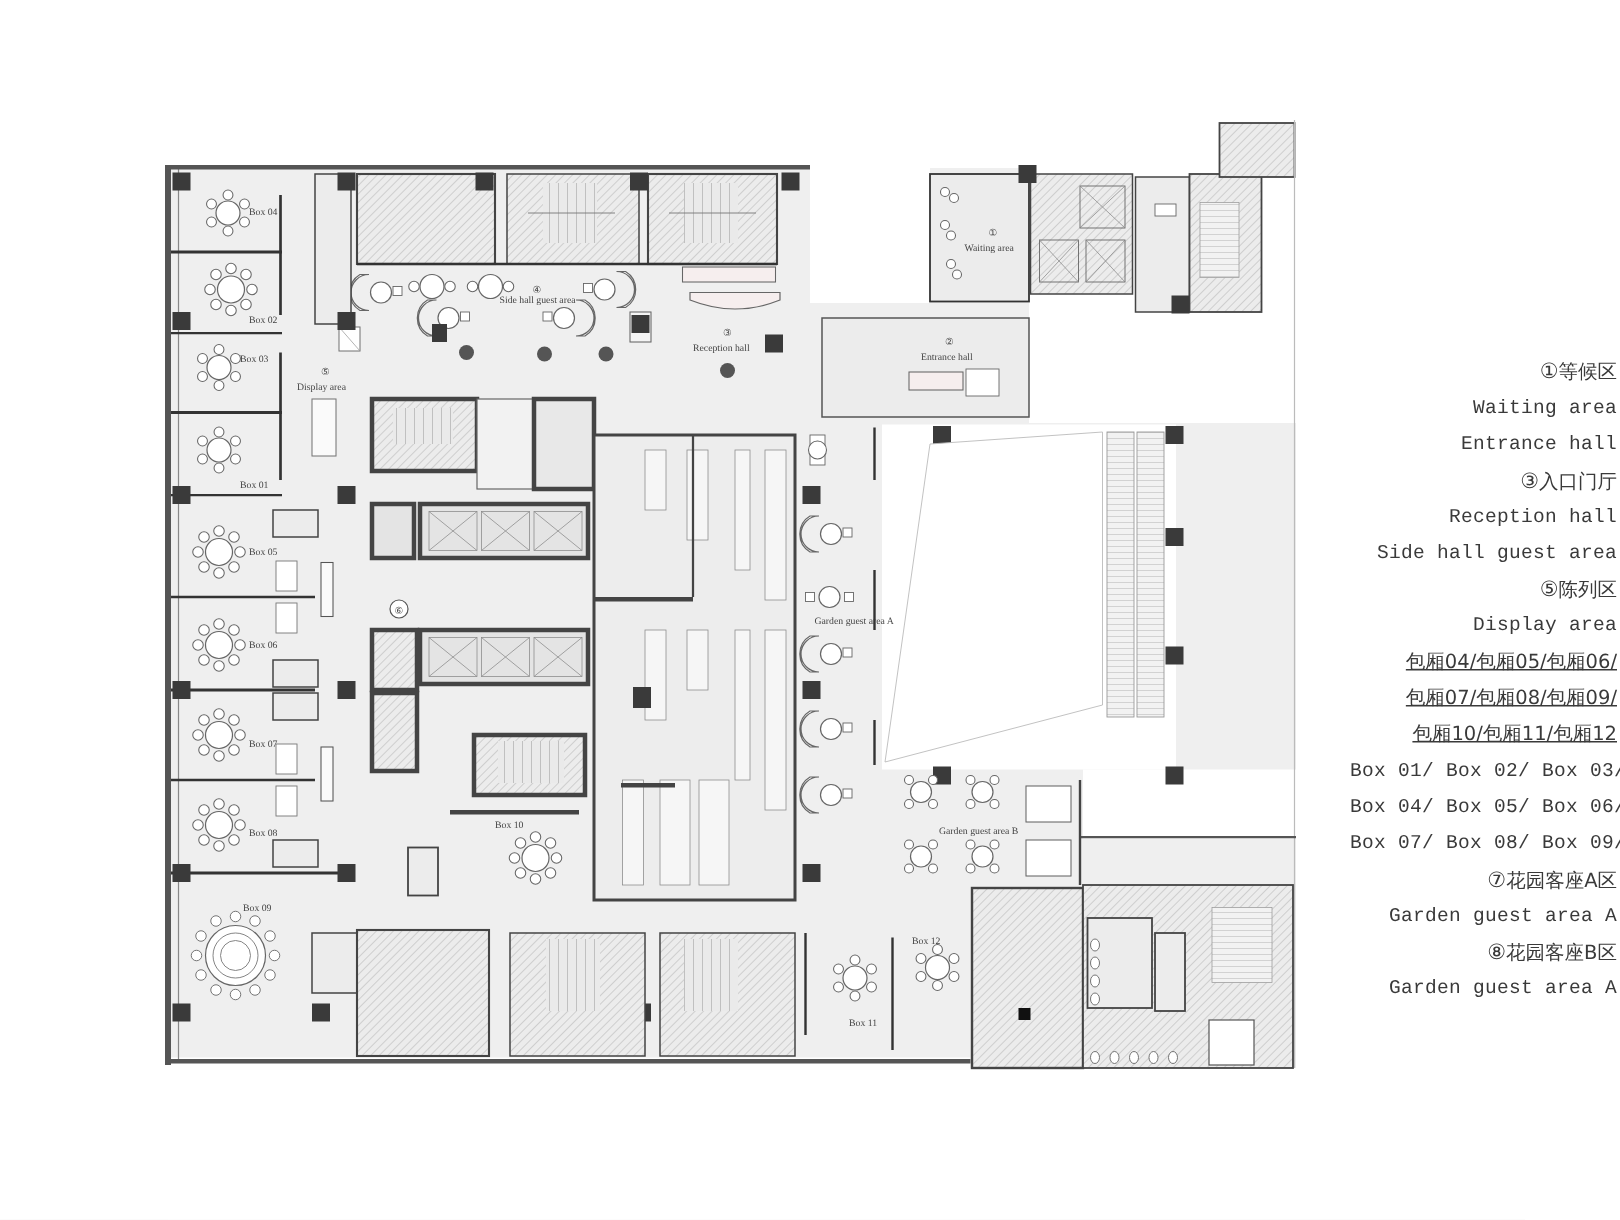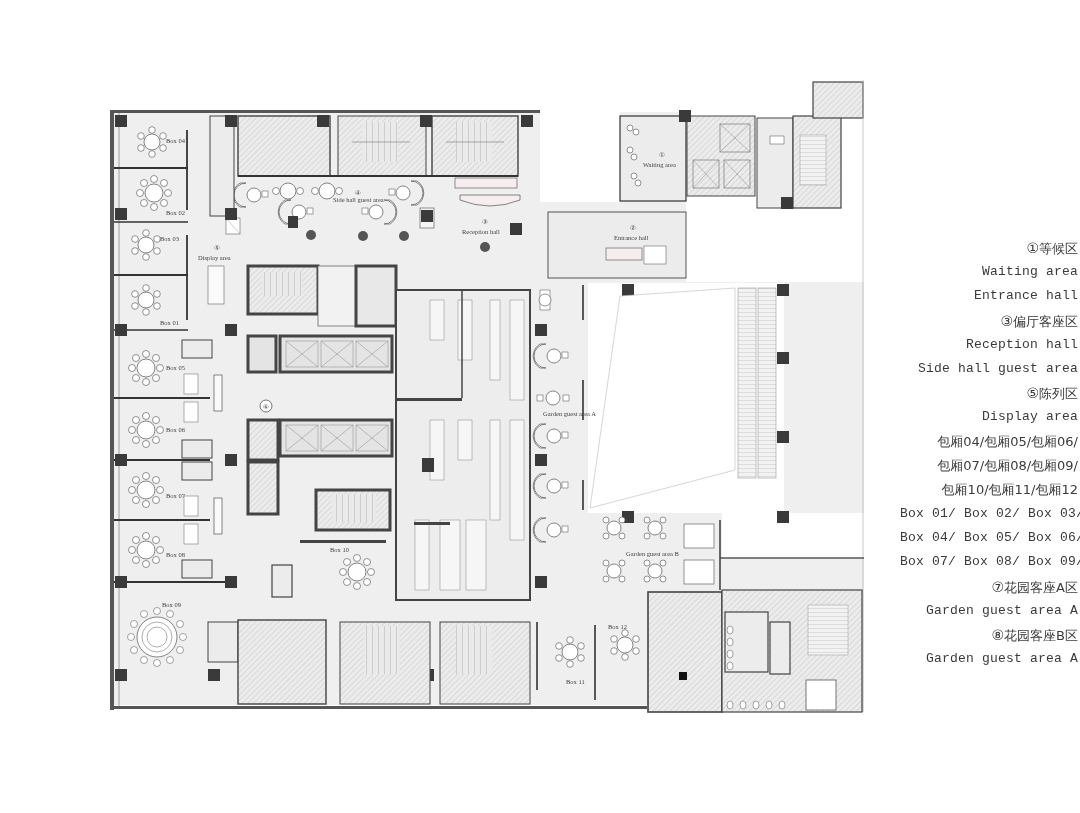--- a/index.html
+++ b/index.html
@@ -3,21 +3,21 @@
 <meta charset="utf-8">
 <style>
   html, body { margin:0; padding:0; background:#ffffff; }
   body { width:1080px; height:813px; position:relative; overflow:hidden; font-family:"DejaVu Sans", sans-serif; }
   #plan { position:absolute; left:0; top:0; }
   .legend { position:absolute; left:878px; top:236px; width:200px;text-align:right; }
   .legend .row { height:24.2px; line-height:24.2px; font-size:13px; color:#3a3a3a; white-space:nowrap; }
   .legend .zh { font-family:"DejaVu Sans", sans-serif; }
   .legend .en { font-family:"Liberation Mono", "DejaVu Sans Mono", monospace; padding-left:22px; font-size:13px; letter-spacing:0.2px; }
   .legend .num { display:inline-block; width:22px; font-size:14px; }
-  .legend .indent { padding-left:22px; }
+  .legend .indent { padding-left:22px;text-decoration:underline; }
   .lbl { font-family:"Liberation Serif", serif; font-size:6.5px; fill:#444; }
 </style>
 </head>
 <body>
 
 <svg id="plan" width="870" height="813" viewBox="0 0 870 813" xmlns="http://www.w3.org/2000/svg">
   <defs>
     <pattern id="hatch" width="4" height="4" patternUnits="userSpaceOnUse" patternTransform="rotate(45)">
       <rect width="4" height="4" fill="#ececec"></rect>
       <line x1="0" y1="0" x2="0" y2="4" stroke="#c4c4c4" stroke-width="1"></line>
@@ -377,21 +377,21 @@
   <rect x="340" y="622" width="90" height="82" fill="url(#hatch)" stroke="#444" stroke-width="1"></rect>
   <rect x="364" y="626" width="36" height="48" fill="url(#stairs)"></rect>
   <rect x="440" y="622" width="90" height="82" fill="url(#hatch)" stroke="#444" stroke-width="1"></rect>
   <rect x="456" y="626" width="36" height="48" fill="url(#stairs)"></rect>
 </svg>
 
 <div class="legend">
   <div class="row zh"><span class="num">①</span><span>等候区</span></div>
   <div class="row en">Waiting area</div>
   <div class="row en">Entrance hall</div>
-  <div class="row zh"><span class="num">③</span><span>偏厅客座区</span></div>
+  <div class="row zh"><span class="num">③</span><span>入口门厅</span></div>
   <div class="row en">Reception hall</div>
   <div class="row en">Side hall guest area</div>
   <div class="row zh"><span class="num">⑤</span><span>陈列区</span></div>
   <div class="row en">Display area</div>
   <div class="row zh indent">包厢04/包厢05/包厢06/</div>
   <div class="row zh indent">包厢07/包厢08/包厢09/</div>
   <div class="row zh indent">包厢10/包厢11/包厢12</div>
   <div class="row en">Box 01/ Box 02/ Box 03/</div>
   <div class="row en">Box 04/ Box 05/ Box 06/</div>
   <div class="row en">Box 07/ Box 08/ Box 09/</div>

